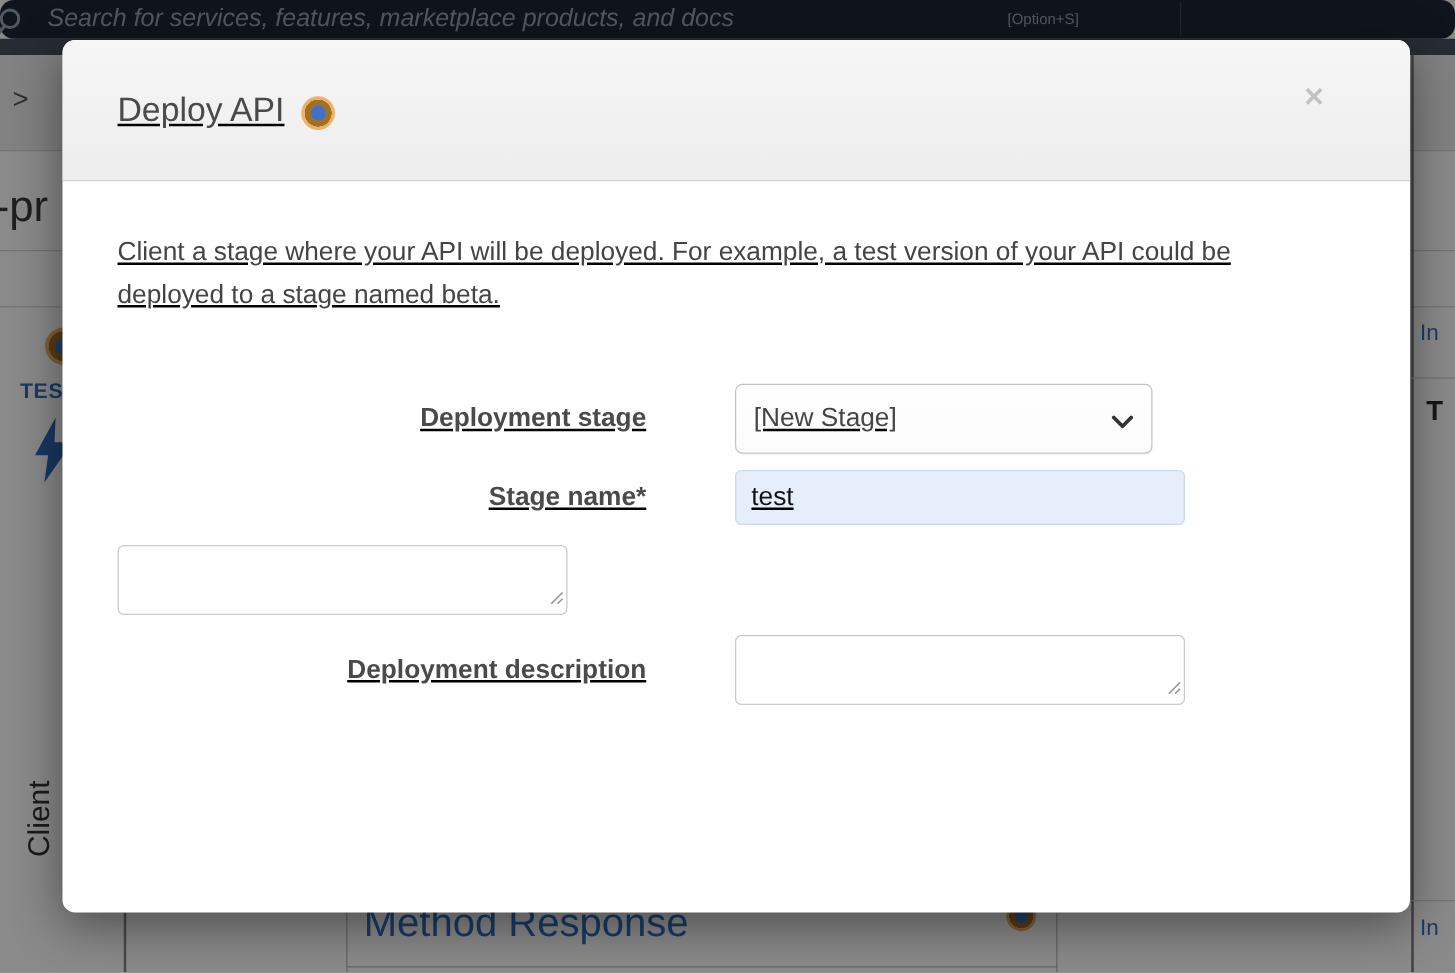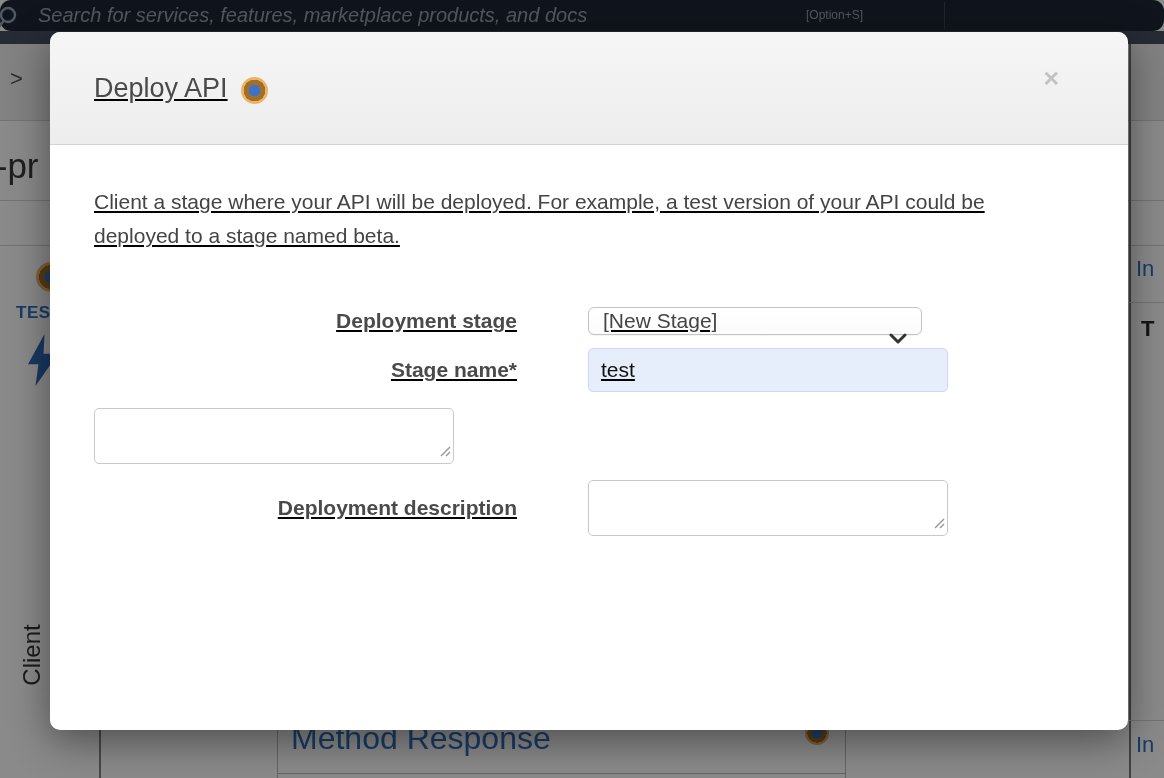--- a/index.html
+++ b/index.html
@@ -35,21 +35,21 @@
           clip-path:polygon(55% 0%, 0% 58%, 35% 58%, 25% 100%, 100% 38%, 52% 38%); }
   .client-label { left:-19px; top:642px; width:100px; height:26px; text-align:center; font-size:24px; color:#333;
                   transform:rotate(-90deg); }
 
   .mr-title { left:291px; top:720px; font-size:32px; color:#2d6fc0; white-space:nowrap; }
   .mr-donut { left:805px; top:721px; width:24px; height:24px; }
   .mr-left { left:277px; top:730px; width:1px; height:48px; background:#b9b9b9; }
   .mr-right { left:845px; top:730px; width:1px; height:48px; background:#b9b9b9; }
   .mr-div { left:277px; top:773px; width:569px; height:1px; background:#b9b9b9; }
 
-  .rp-text { color:#2d6fc0; font-size:22px; white-space:nowrap; }
+  .rp-text { color:#2d6fc0; font-size:18px; white-space:nowrap; }
   .rp-in-top { left:1136px; top:256px; }
   .rp-t { left:1141px; top:316px; font-size:22px; font-weight:bold; color:#2a2a2a; }
   .rp-in-bottom { left:1136px; top:732px; }
 
   
   .overlay { position:absolute; left:0; top:0; width:1164px; height:778px; background:rgba(0,0,0,0.46); z-index:5; }
 
   
   .modal { position:absolute; left:50px; top:32px; width:1078px; height:698px; z-index:10;
            background:#fff; border-radius:10px; box-shadow:0 10px 40px rgba(0,0,0,.45);
@@ -63,21 +63,21 @@
 
   .modal-body { flex:1 1 auto; padding:40px 44px 0; }
   .modal-desc { width:960px; font-size:21px; line-height:34px; color:#444; margin-bottom:54px; }
 
   .form-row { display:flex; align-items:center; }
   .row-1 { margin-bottom:13px; }
   .row-2 { margin-bottom:16px; }
   .row-3 { margin-bottom:16px; }
   .frm-label { width:423px; margin-right:71px; text-align:right; font-size:21px; font-weight:bold; color:#4a4a4a; }
 
-  .select-box { position:relative; width:334px; height:28px; background:linear-gradient(#ffffff,#fbfbfb);
+  .select-box { position:relative; width:334px; height:56px; background:linear-gradient(#ffffff,#fbfbfb);
                 border:1px solid #c3c3c3; border-radius:6px; box-shadow:0 1px 1px rgba(0,0,0,.05);
                 display:flex; align-items:center; padding:0 40px 0 14px; cursor:pointer; }
   .select-box span { font-size:21px; color:#444; }
   .select-chevron { position:absolute; right:14px; top:17px; }
 
   .stage-input { width:360px; height:44px; background:#e7eefb; border:1px solid #ccd8ee; border-radius:5px;
                  padding:0 12px; font-size:21px; color:#111; font-family:"Liberation Sans",sans-serif; outline:none; }
 
   .ta-wrap { position:relative; width:360px; height:56px; }
   .desc-textarea { width:100%; height:100%; border:1px solid #c9c9c9; border-radius:5px; resize:none;

